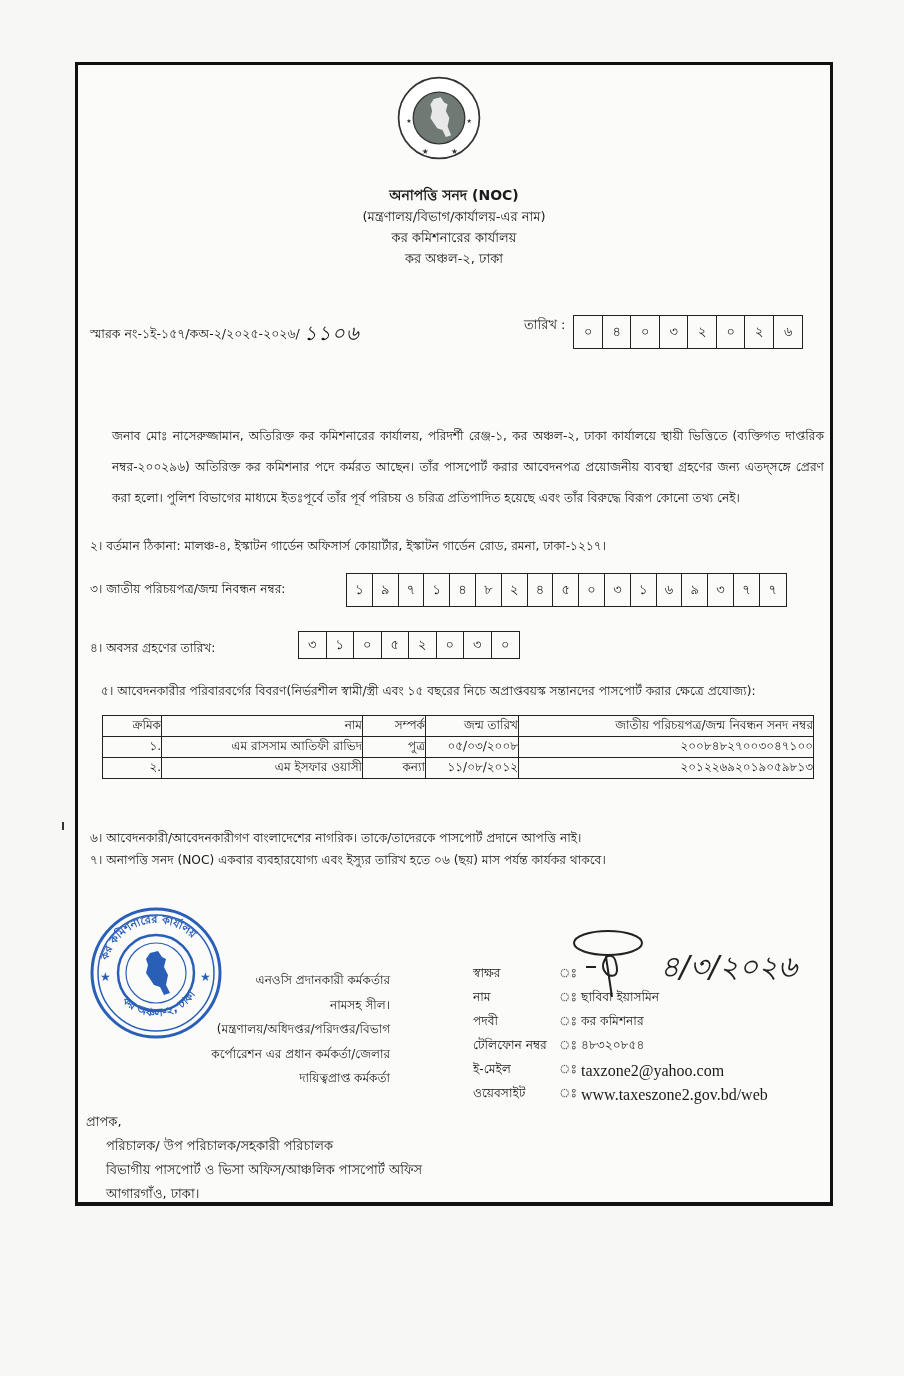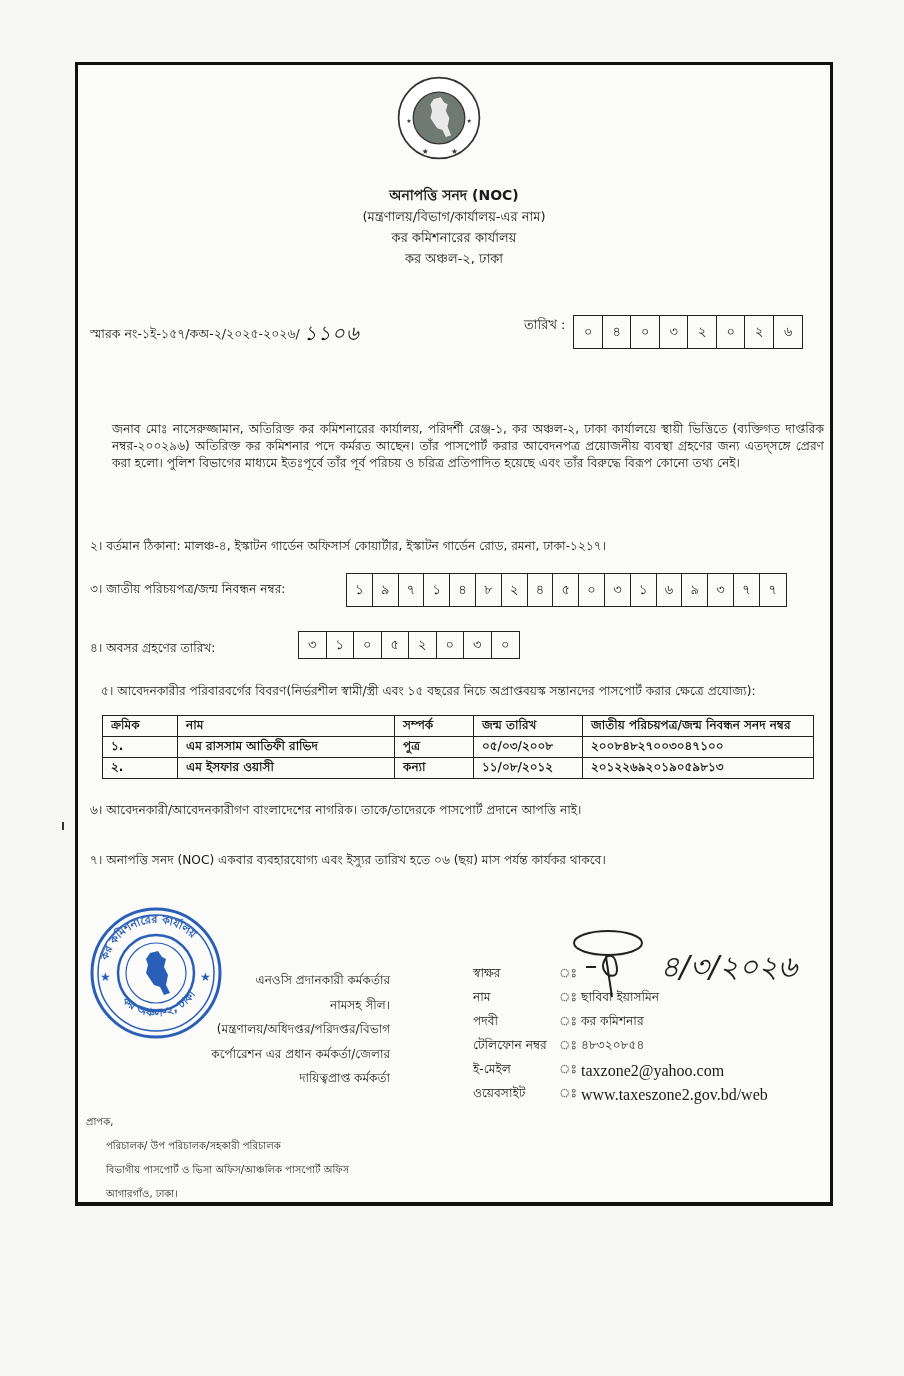--- a/index.html
+++ b/index.html
@@ -34,48 +34,48 @@
       width: 28.5px; height: 32px;
       border-right: 1.5px solid #222;
       display: flex; align-items: center; justify-content: center;
       font-size: 13px; box-sizing: border-box;
     }
     .boxes .cell:last-child { border-right: none; }
     .boxes.small .cell { width: 27.5px; height: 26px; }
     .boxes.nid .cell { width: 25.8px; height: 32px; }
     .subject { left: 8px; top: 312px; width: 740px; font-size: 12.2px; white-space: nowrap; }
     .subject b { font-weight: bold; }
-    .para { left: 34px; top: 356px; width: 712px; font-size: 12.2px; line-height: 17px; text-align: justify; }
+    .para { left: 34px; top: 356px; width: 712px; font-size: 12.2px; line-height: 31px; text-align: justify; }
     .item { font-size: 12.2px; white-space: nowrap; }
     .i2 { left: 12px; top: 472px; }
     .i3 { left: 12px; top: 515px; }
     .nid-wrap { left: 268px; top: 508px; }
     .i4 { left: 12px; top: 574px; }
     .retire-wrap { left: 220px; top: 566px; }
     .i5 { left: 23px; top: 617px; }
     table.family {
       position: absolute; left: 24px; top: 650px; width: 712px;
       border-collapse: collapse; font-size: 12px;
     }
     table.family th, table.family td {
-      border: 1.5px solid #222; text-align: left; font-weight: bold;
-      height: 20px; padding: 0 8px;
-    }
-    .i6 { left: 12px; top: 736px; }
+      border: 1.5px solid #222; text-align: right; font-weight: normal;
+      height: 20px; padding: 0 0;
+    }
+    .i6 { left: 12px; top: 764px; }
     .i7 { left: 12px; top: 786px; }
     .seal { left: 8px; top: 838px; width: 140px; height: 140px; }
     .officer { left: 130px; top: 903px; width: 182px; text-align: right; font-size: 12px; line-height: 24.5px; }
     .sig-table { left: 395px; top: 895px; font-size: 12.2px; }
     .sig-row { display: flex; height: 24px; align-items: flex-end; }
     .sig-row .k { width: 86px; }
     .sig-row .c { width: 22px; }
     .sig-row .v { white-space: nowrap; }
     .sig-row .v.latin { font-family: "Liberation Serif", "DejaVu Serif", serif; font-size: 16px; }
     .signature { left: 490px; top: 862px; width: 260px; height: 70px; }
-    .recipient { left: 0; top: 1045px; font-size: 10px; line-height: 24px; }
+    .recipient { left: 0; top: 1045px; font-size: 13px; line-height: 24px; }
     .recipient .to { padding-left: 8px; }
     .recipient .line { padding-left: 28px; }
     .margin-mark { left: 62px; top: 822px; width: 2px; height: 8px; background: #333; }
   </style>
 </head>
 <body>
 
 <div class="margin-mark abs"></div>
 
 <div class="page">

